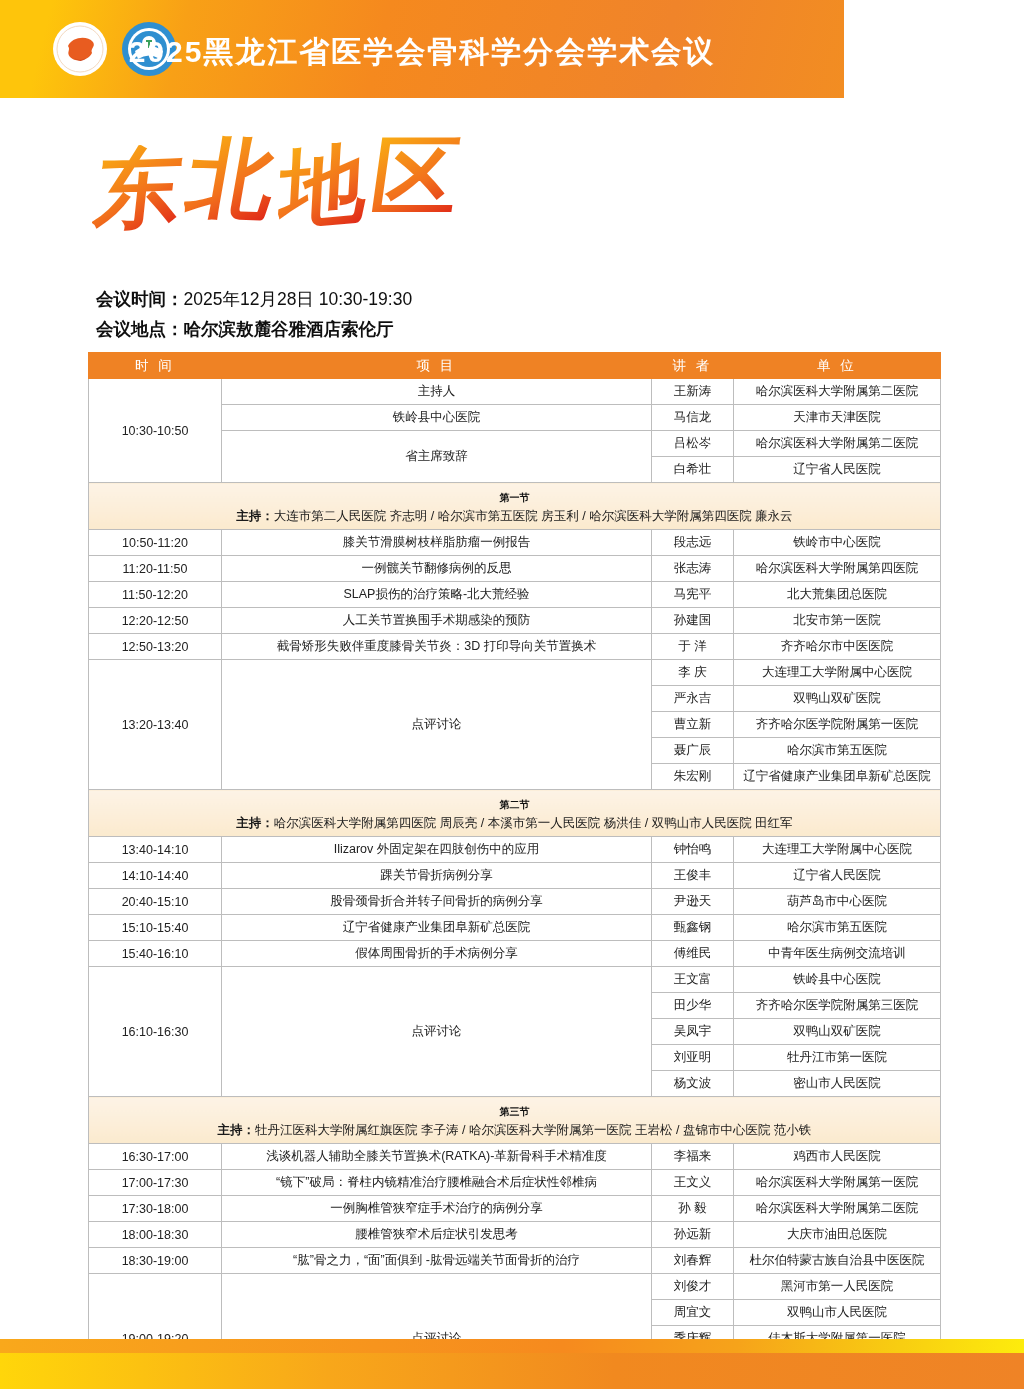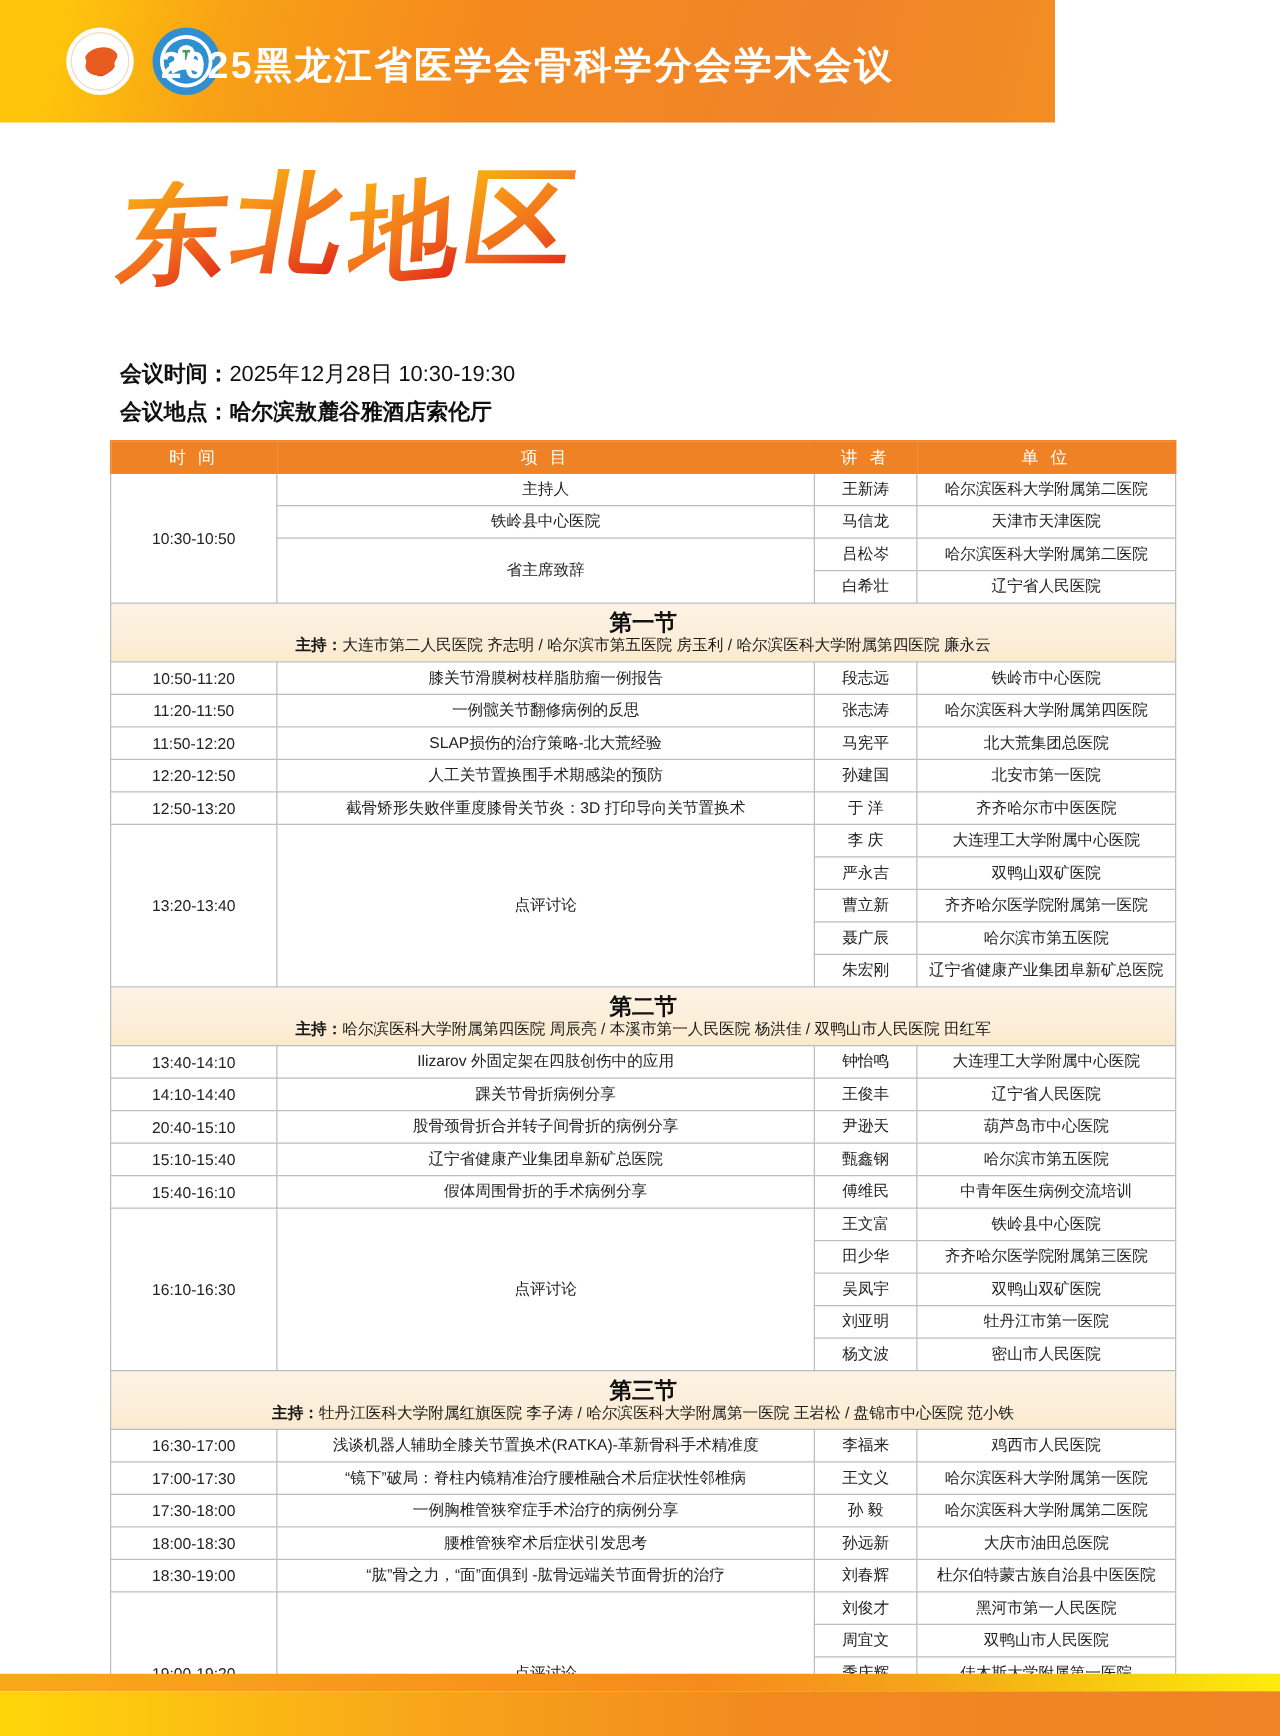--- a/index.html
+++ b/index.html
@@ -48,21 +48,21 @@
   }
   .schedule th + th{border-left:1px solid #ffffff;}
   .schedule td{
     border:1px solid #bdbdbd;font-size:12.5px;text-align:center;
     height:23px;padding:1px 4px;color:#222;overflow:hidden;white-space:nowrap;
   }
   .section-cell{
     background:linear-gradient(180deg,#fdf3e6 0%,#fbeace 100%)!important;
     height:42px!important;padding:2px 0!important;white-space:normal!important;
   }
-  .section-title{font-size:18px;font-weight:bold;color:#111;line-height:20px;}
+  .section-title{font-size:10px;font-weight:bold;color:#111;line-height:20px;}
   .section-hosts{font-size:12.5px;color:#1a1a1a;line-height:17px;}
   .section-hosts b{font-weight:bold;}
   
   .footer{position:absolute;left:0;bottom:0;width:1024px;height:50px;}
   .footer .band-top{
     height:14px;
     background:linear-gradient(90deg,#f9a81b 0%,#f68a1e 55%,#f6a31a 72%,#f8ce11 88%,#fdec0c 100%);
   }
   .footer .band-bottom{
     height:36px;

